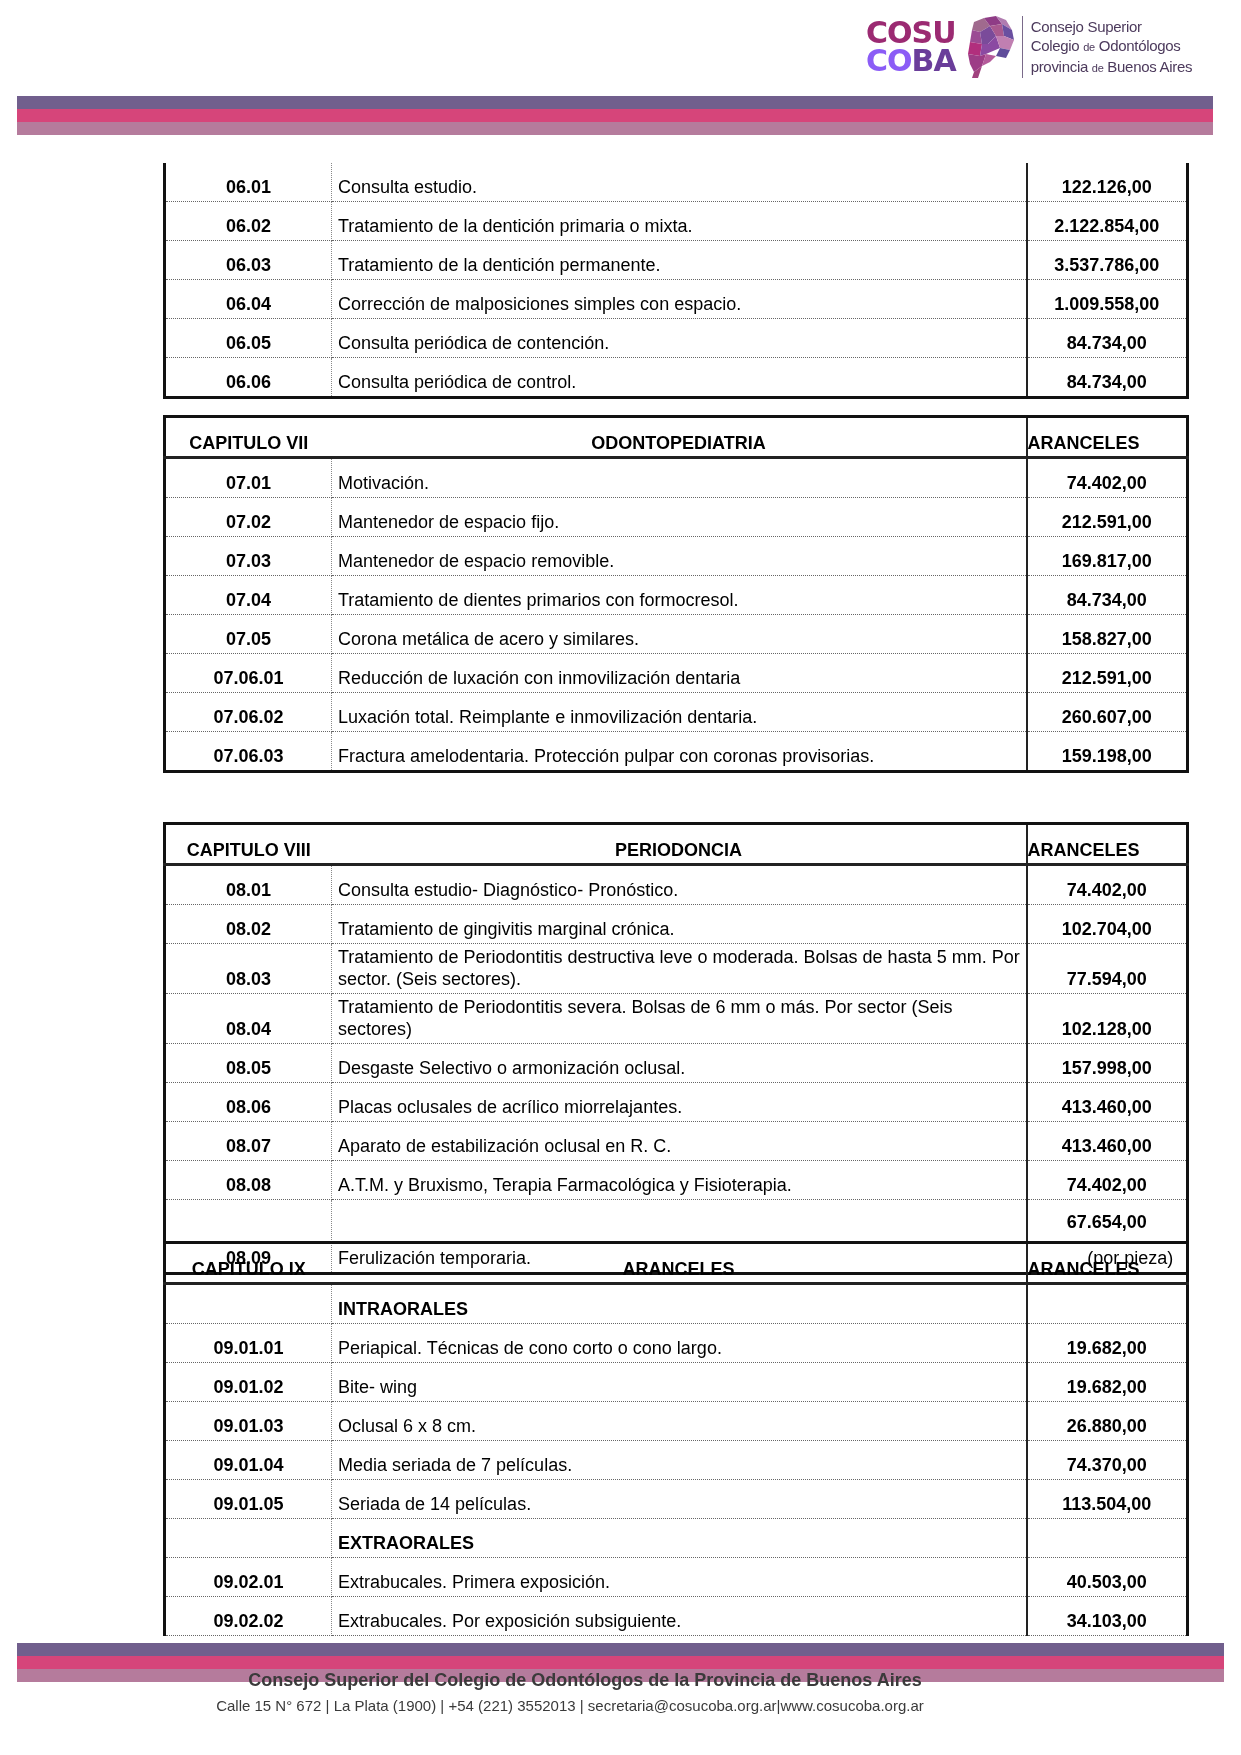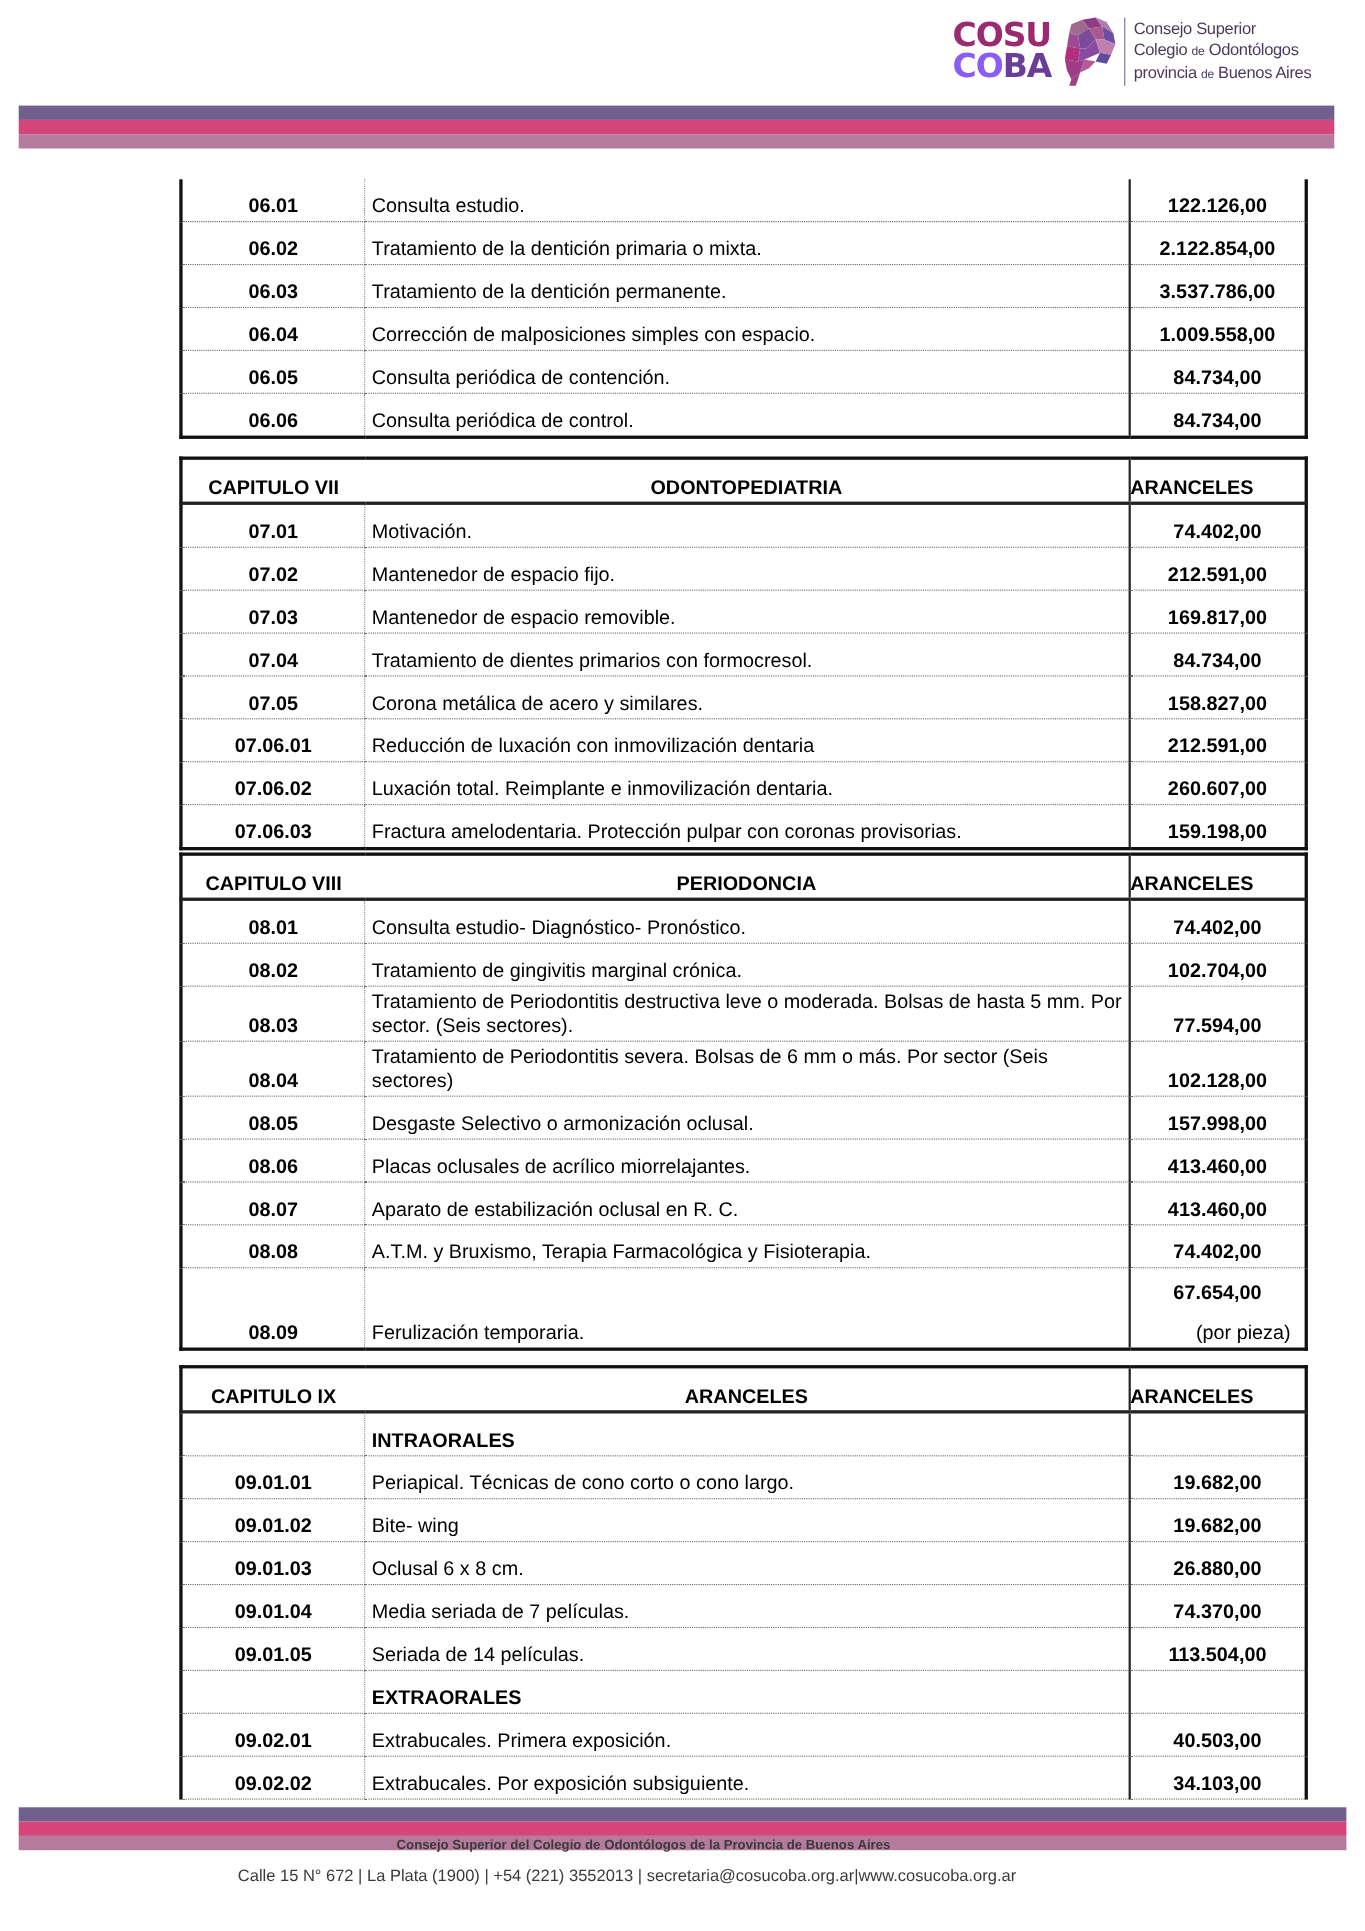--- a/index.html
+++ b/index.html
@@ -45,26 +45,26 @@
     tr.row.lastdot td { border-bottom: 1px dotted #666; }
     td.sub { font-weight: bold; }
 
     tr.head td { border-top: 3px solid #111; border-bottom: 3px solid #222; font-weight: bold; height: 36px; padding-bottom: 2px !important; margin-top: 44px; }
     tr.head td.hcode { border-left: 3px solid #111; text-align: center; }
     tr.head td.htitle { text-align: center; border-right: 2px solid #222; }
     tr.head td.hprice { text-align: left; border-right: 3px solid #111; }
 
     #t6 { top: 163px; }
     #t7 { top: 415px; }
-    #t8 { top: 775px; }
+    #t8 { top: 822px; }
     #t9 { top: 1241px; }
 
     
     .footer { position: absolute; left: 0; width: 1241px; text-align: center; font-family: "Liberation Sans", sans-serif; }
-    .footer .org { top: 1670px; position: absolute; left: 235px; width: 700px; font-size: 12px; font-weight: bold; color: #3a3a3a; text-align: center; }
+    .footer .org { top: 1670px; position: absolute; left: 235px; width: 700px; font-size: 18px; font-weight: bold; color: #3a3a3a; text-align: center; }
     .footer .addr { top: 1697px; position: absolute; left: 160px; width: 820px; font-size: 15px; color: #3a3a3a; }
   </style>
 </head>
 <body>
 
 <div class="logo">
   <div class="logo-word">
     <span class="l1">COSU</span>
     <span class="l2"><span class="plum">CO</span><span class="purp">BA</span></span>
   </div>

